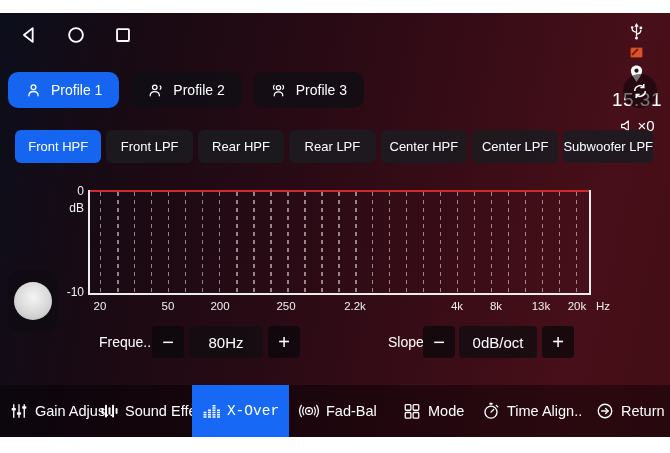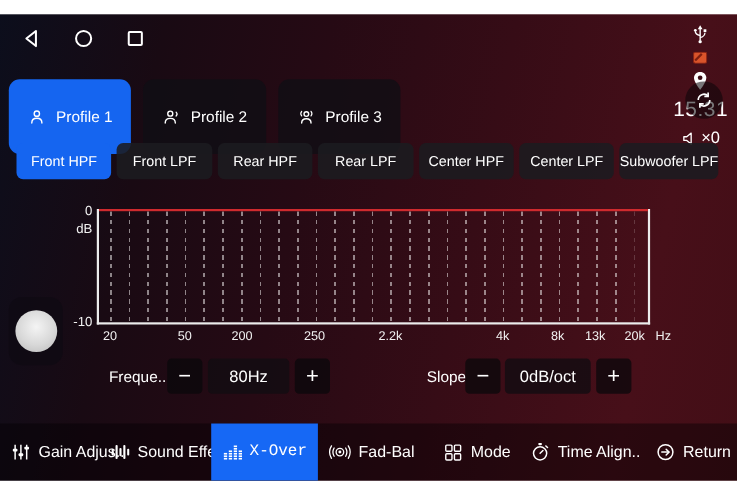--- a/index.html
+++ b/index.html
@@ -13,21 +13,21 @@
   }
   
   .navkeys{position:absolute;left:16px;top:9px;display:flex;gap:21px;align-items:center;}
   .navkey{width:26px;height:26px;display:flex;align-items:center;justify-content:center;}
   .statusright{position:absolute;right:8px;top:8px;height:30px;display:flex;align-items:center;gap:6px;flex-direction:column;}
   .time{font-size:19px;color:#fff;letter-spacing:.5px;}
   .vol{display:flex;align-items:center;gap:2px;font-size:15px;color:#fff;}
   
   .profiles{position:absolute;left:8px;top:59px;display:flex;gap:11px;}
   .profile{height:36px;border-radius:10px;display:flex;align-items:center;gap:9px;
-    padding:16px 17px;background:rgba(16,14,20,.78);font-size:14px;color:#fff;}
+    padding:0 17px;background:rgba(16,14,20,.78);font-size:14px;color:#fff;}
   .profile.selected{background:#1565f0;}
   .refresh-wrap{position:absolute;right:13px;top:61px;width:34px;height:34px;border-radius:50%;
     background:rgba(10,6,10,.55);display:flex;align-items:center;justify-content:center;}
   
   .filters{position:absolute;left:15px;right:17px;top:117px;display:flex;gap:5px;}
   .filter{flex:1;height:33px;border-radius:6px;background:rgba(27,27,32,.88);
     display:flex;align-items:center;justify-content:center;font-size:13px;color:#fff;white-space:nowrap;}
   .filter.selected{background:#1565f0;}
   
   .ylab{position:absolute;font-size:12px;color:#f2f2f2;text-align:right;}
@@ -190,21 +190,21 @@
     <div class="curve" style="background: rgb(207, 42, 46);"></div>
   </div>
 
   <div class="xlabels">
     <span class="xt" style="left:100px;">20</span>
     <span class="xt" style="left:168px;">50</span>
     <span class="xt" style="left:220px;">200</span>
     <span class="xt" style="left:286px;">250</span>
     <span class="xt" style="left:355px;">2.2k</span>
     <span class="xt" style="left:457px;">4k</span>
-    <span class="xt" style="left:507px;">8k</span>
+    <span class="xt" style="left:496px;">8k</span>
     <span class="xt" style="left:541px;">13k</span>
     <span class="xt" style="left:577px;">20k</span>
     <span class="xt" style="left:603px;">Hz</span>
   </div>
 
   <div class="knobbox">
     <div class="knob"></div>
   </div>
 
   <span class="ctl-label" style="left:99px;">Freque..</span>

